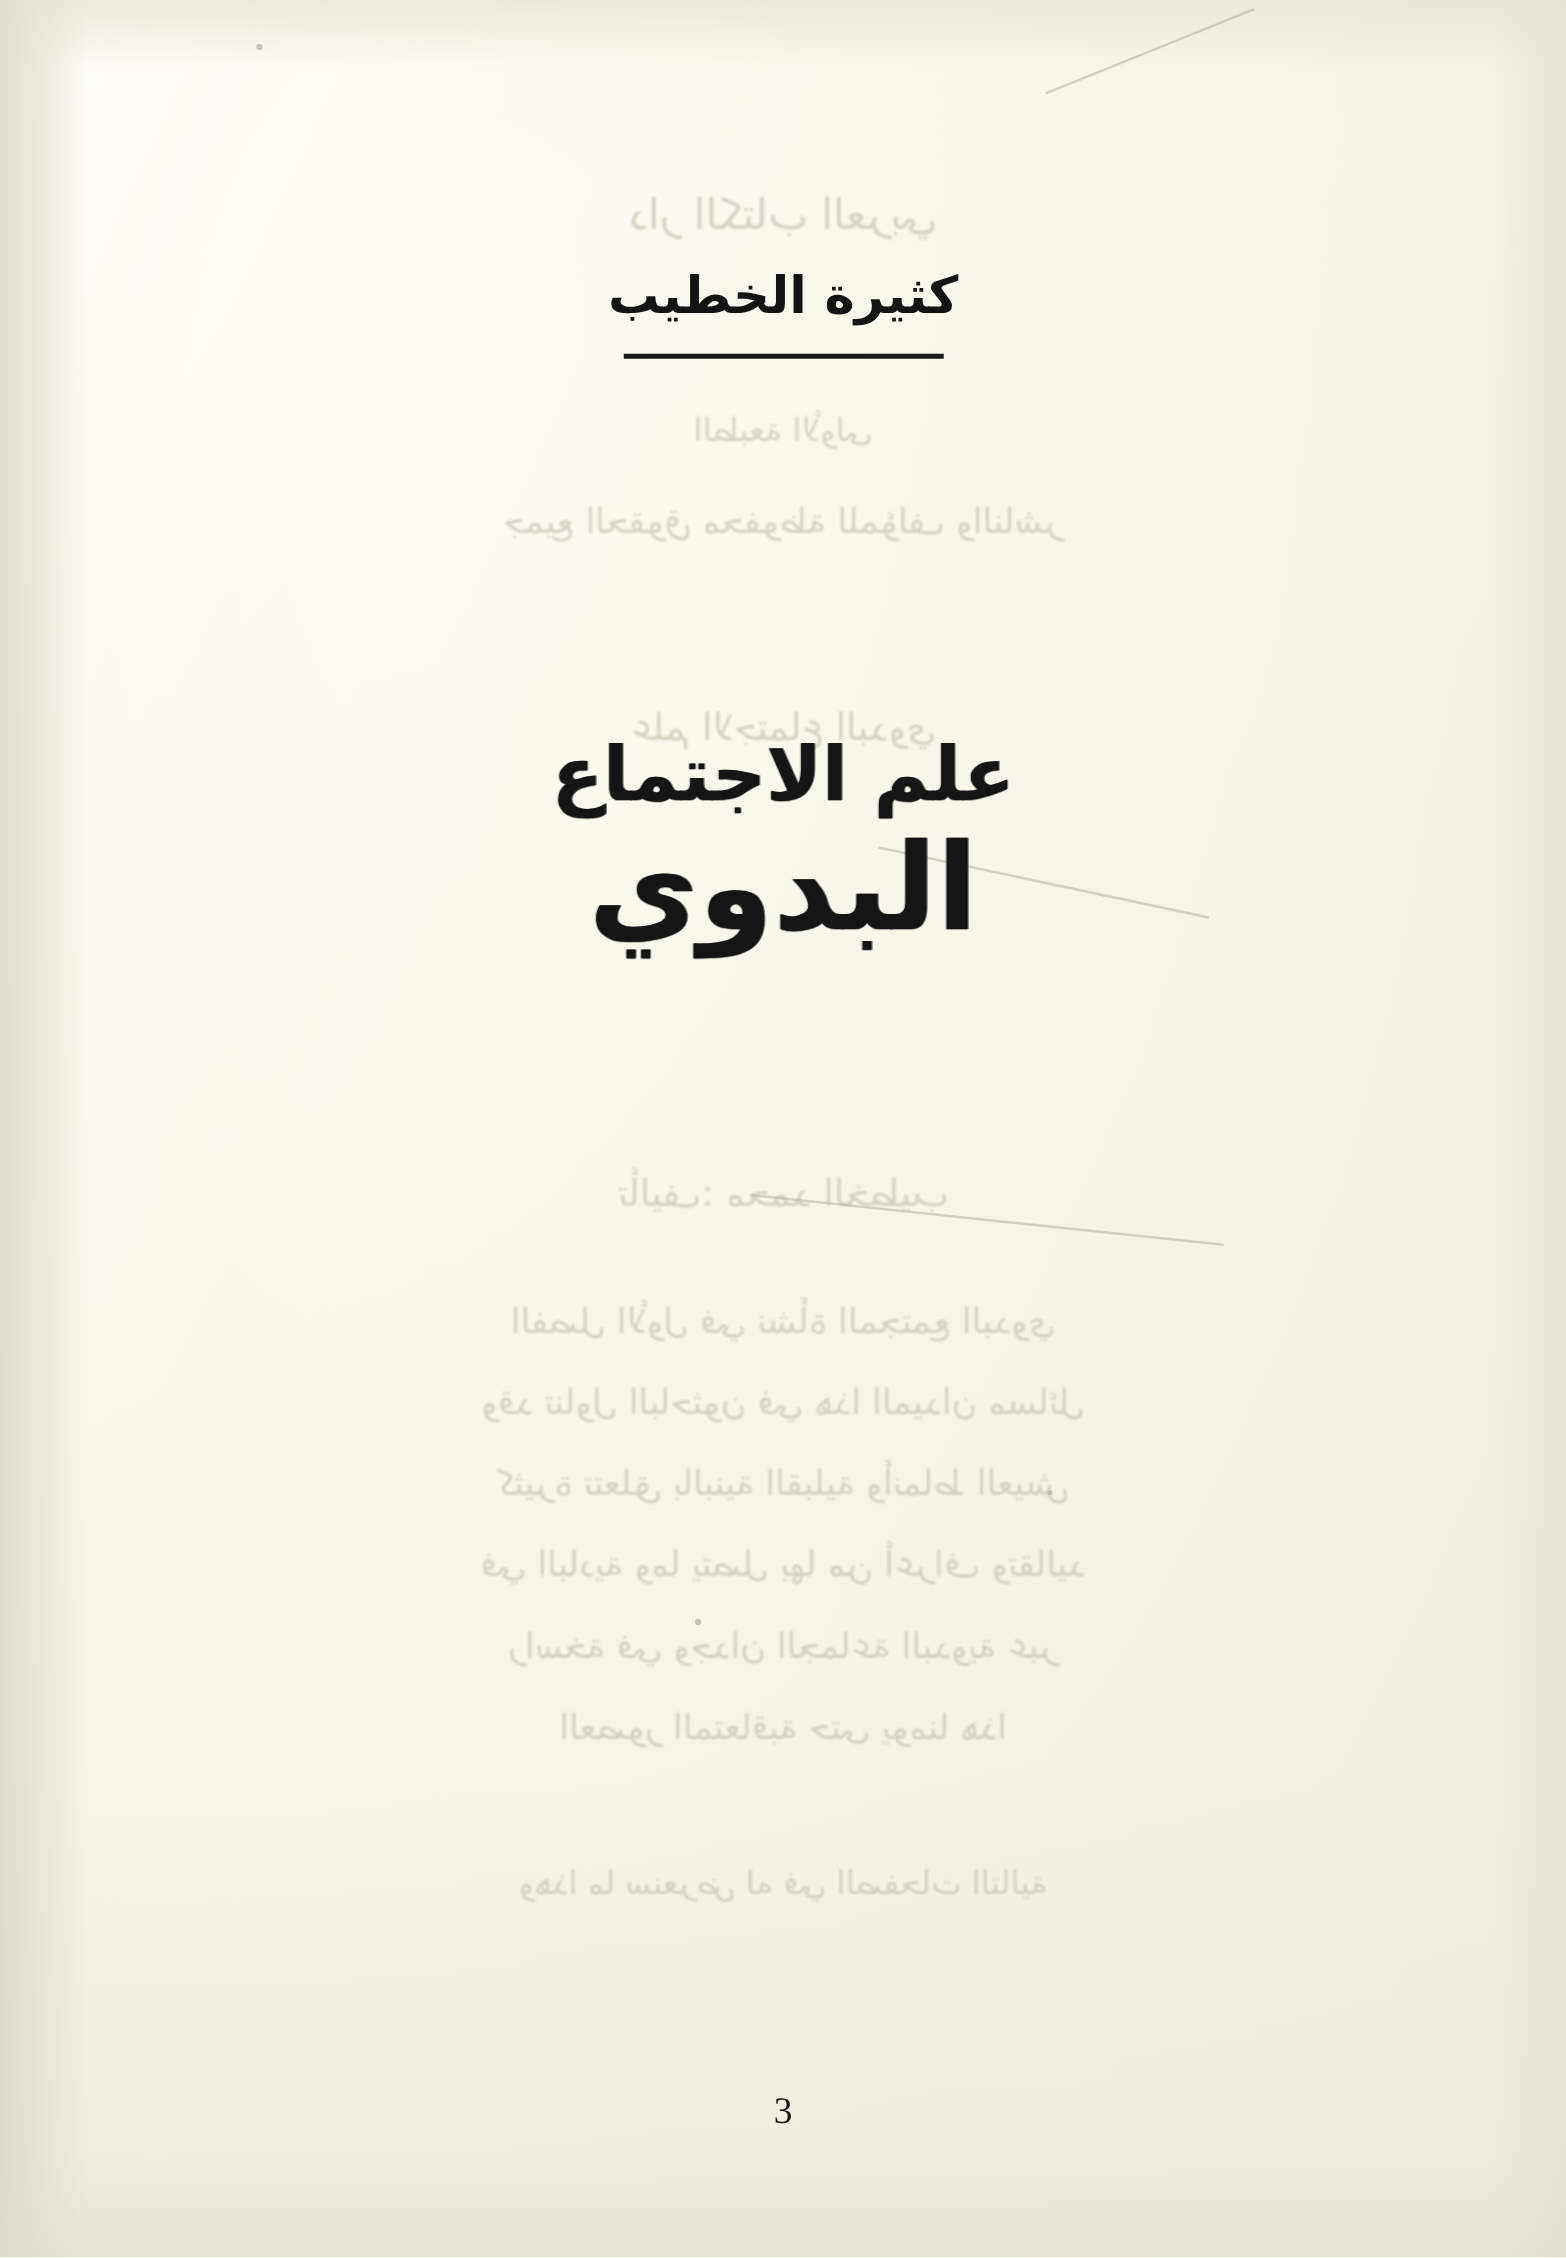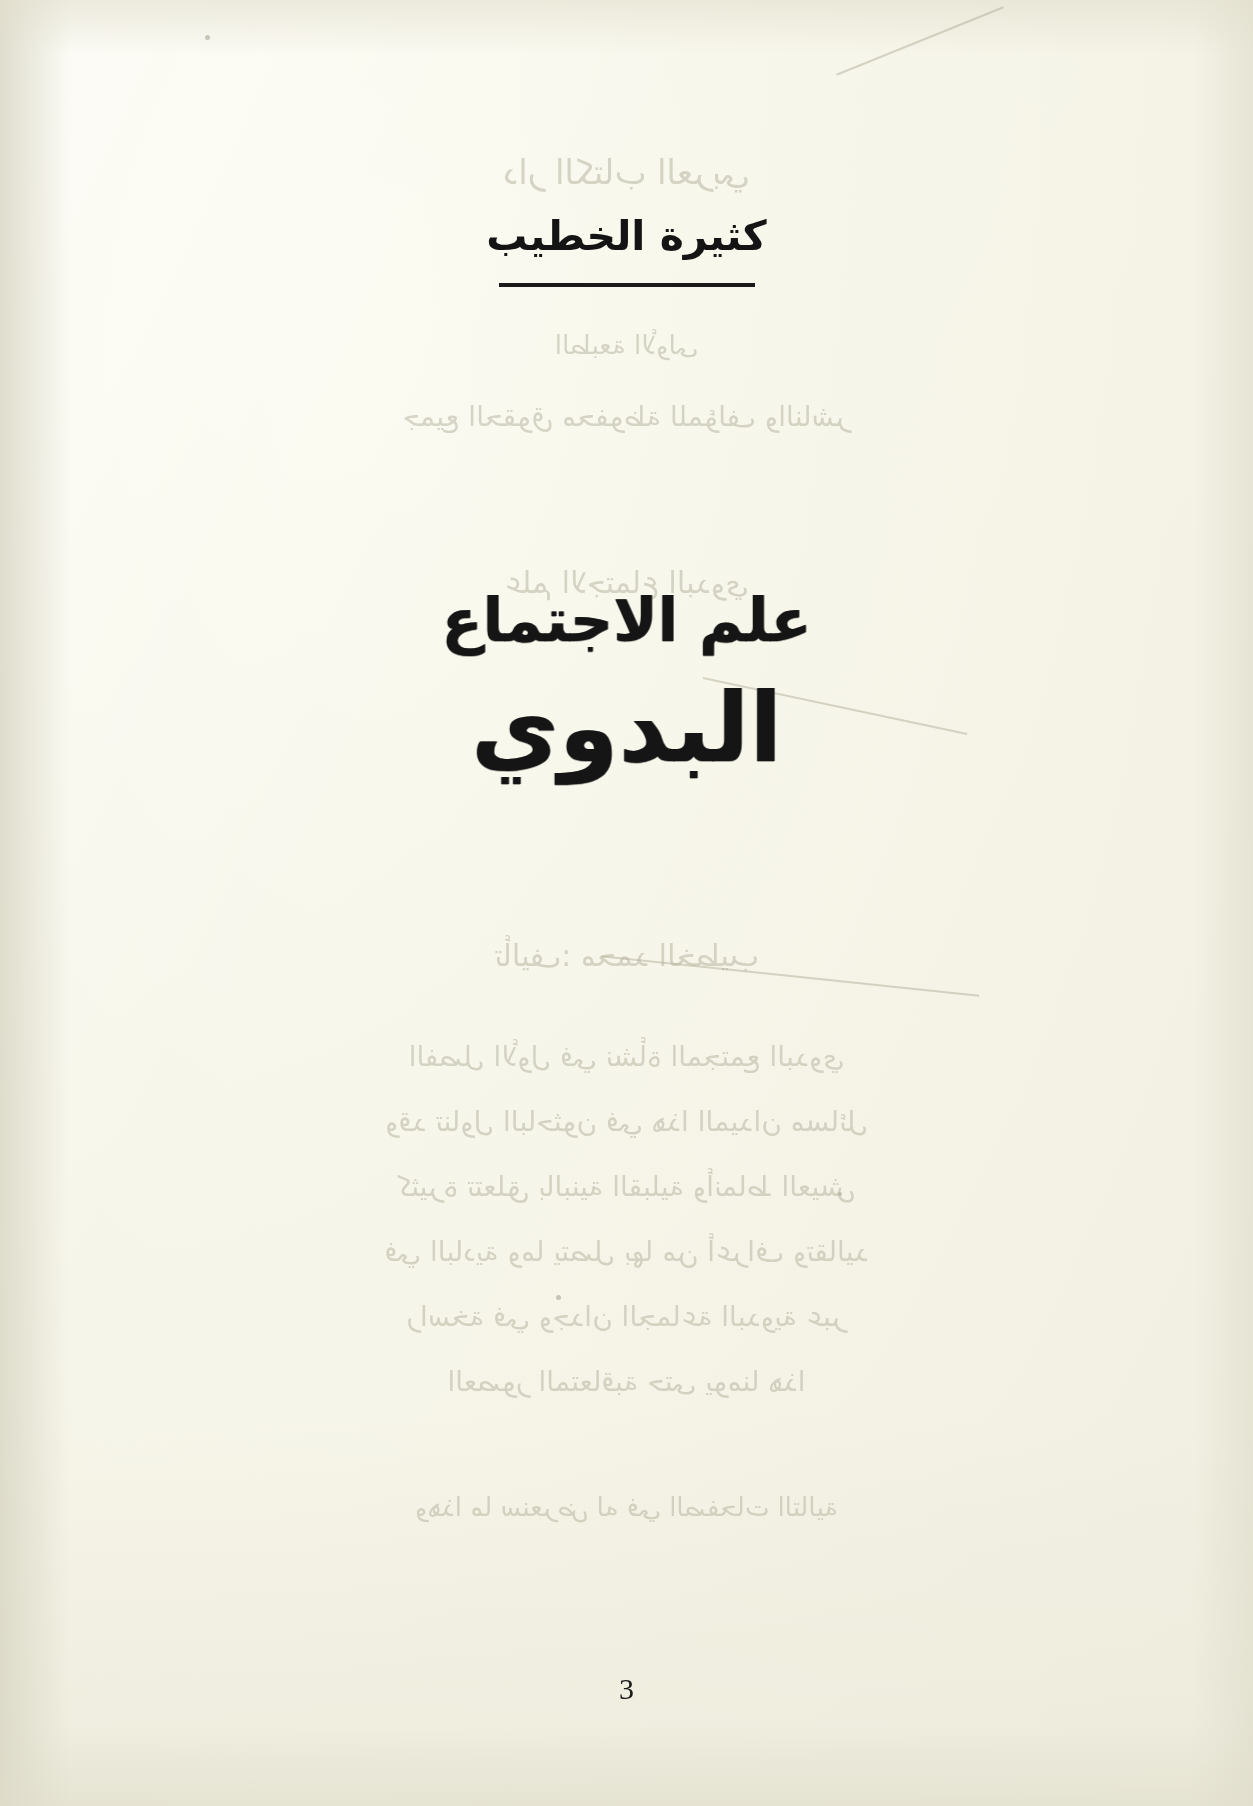--- a/index.html
+++ b/index.html
@@ -120,21 +120,21 @@
     font-size: 60px;
     font-weight: 800;
     letter-spacing: -2px;
     line-height: 1.08;
     text-shadow:
       1px 0 0 rgba(20,20,20,0.55),
       0 1px 0 rgba(20,20,20,0.35),
       -1px 0 0 rgba(20,20,20,0.25);
   }
   .title-line2 {
-    margin-top: 24px;
+    margin-top: 6px;
     font-size: 96px;
     font-weight: 800;
     letter-spacing: -2px;
     line-height: 1.08;
     text-shadow:
       1px 0 0 rgba(20,20,20,0.55),
       0 1px 0 rgba(20,20,20,0.35),
       -1px 0 0 rgba(20,20,20,0.25);
   }
 

